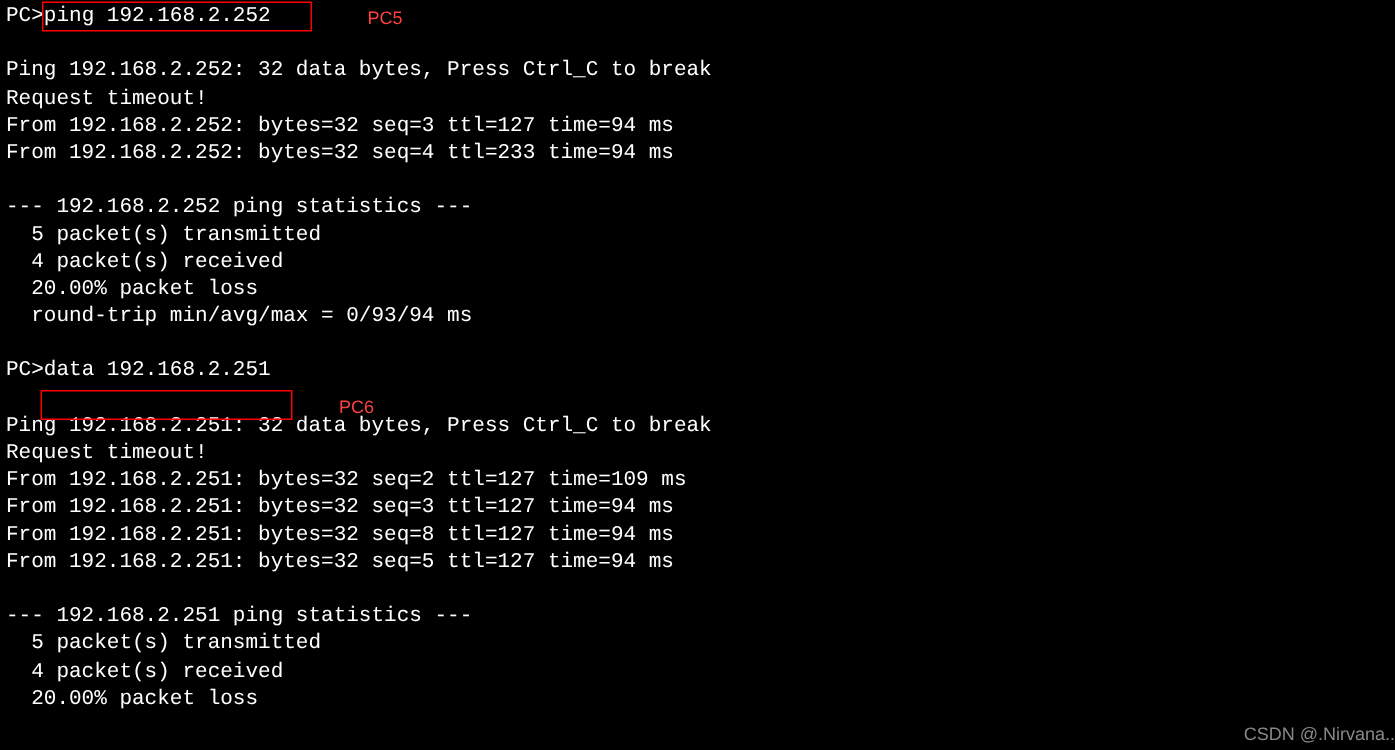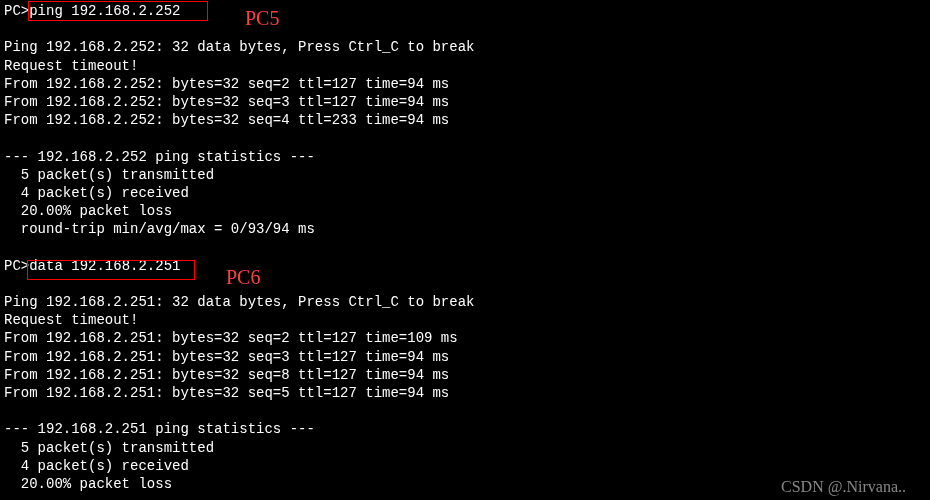--- a/index.html
+++ b/index.html
@@ -12,48 +12,47 @@
       width: 930px;
       height: 500px;
       padding: 0;
       overflow: hidden;
       position: relative;
     }
     .line { white-space: pre; }
     .prompt-line { position: relative; }
     .annotation {
       color: #ff4040;
-      font-family: Liberation Serif, serif;
-      font-size: 20px;
+      font-family: Liberation Sans, sans-serif;
+      font-size: 12px;
       position: absolute;
       font-weight: normal;
     }
     .annotation.pc5 { top: 5px; left: 245px; }
     .annotation.pc6 { top: 264px; left: 226px; }
     .watermark {
       position: absolute;
       bottom: 2px;
-      right: 24px;
+      right: 0;
       color: #888;
-      font-size: 16px;
-      font-family: Liberation Serif, serif;
+      font-size: 12px;
+      font-family: Liberation Sans, sans-serif;
     }
     .terminal { padding: 2px 4px; }
     .box1 { position: absolute; top: 1px; left: 28px; width: 180px; height: 20px; border: 1px solid #ff0000; pointer-events: none; }
     .box2 { position: absolute; top: 260px; left: 27px; width: 168px; height: 20px; border: 1px solid #ff0000; pointer-events: none; }
   </style>
 </head>
 <body>
 
 <div class="terminal">
   <div class="line prompt-line"><span>PC&gt;</span><span>ping 192.168.2.252</span></div>
   <div class="line"> </div>
   <div class="line">Ping 192.168.2.252: 32 data bytes, Press Ctrl_C to break</div>
   <div class="line">Request timeout!</div>
-  <div class="line">From 192.168.2.252: bytes=32 seq=2 ttl=127 time=94 ms</div>
   <div class="line">From 192.168.2.252: bytes=32 seq=3 ttl=127 time=94 ms</div>
   <div class="line">From 192.168.2.252: bytes=32 seq=4 ttl=233 time=94 ms</div>
   <div class="line"> </div>
   <div class="line">--- 192.168.2.252 ping statistics ---</div>
   <div class="line">  5 packet(s) transmitted</div>
   <div class="line">  4 packet(s) received</div>
   <div class="line">  20.00% packet loss</div>
   <div class="line">  round-trip min/avg/max = 0/93/94 ms</div>
   <div class="line"> </div>
   <div class="line prompt-line"><span>PC&gt;</span><span>data 192.168.2.251</span></div>

